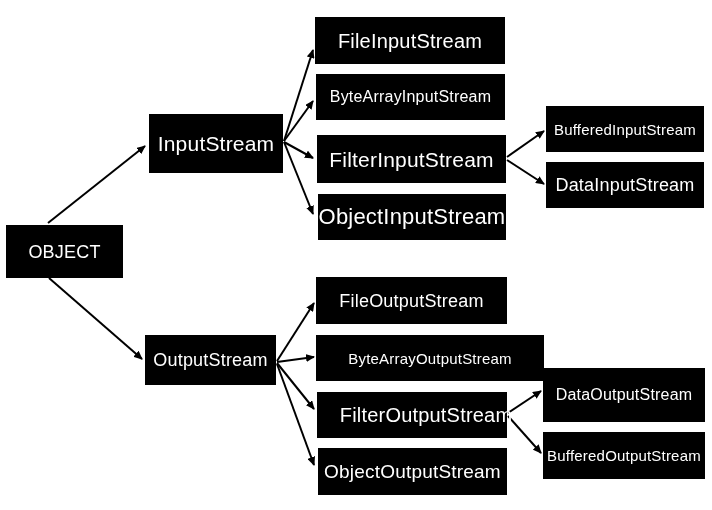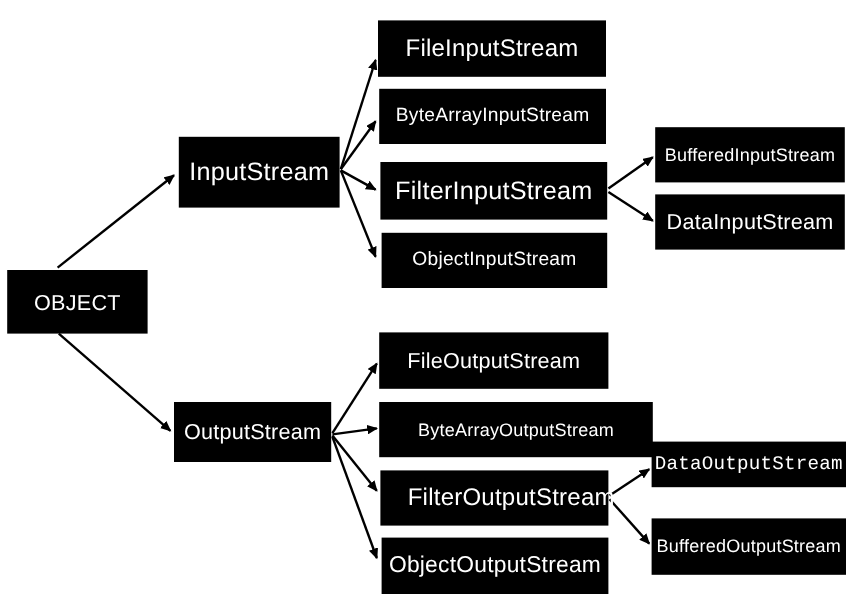--- a/index.html
+++ b/index.html
@@ -77,21 +77,21 @@
     </div>
     <div class="node" style="left: 315px; top: 17px; width: 190px; height: 47px; font-size: 20px; align-items: center;">
       <span>FileInputStream</span>
     </div>
     <div class="node" style="left: 316px; top: 74px; width: 189px; height: 46px; font-size: 16px;">
       <span>ByteArrayInputStream</span>
     </div>
     <div class="node" style="left: 317px; top: 135px; width: 189px; height: 48px; font-size: 21px;">
       <span>FilterInputStream</span>
     </div>
-    <div class="node" style="left: 318px; top: 194px; width: 188px; height: 46px; font-size: 16px;">
+    <div class="node" style="left: 318px; top: 194px; width: 188px; height: 46px; font-size: 22px;">
       <span>ObjectInputStream</span>
     </div>
     <div class="node" style="left: 546px; top: 106px; width: 158px; height: 46px; font-size: 15px;">
       <span>BufferedInputStream</span>
     </div>
     <div class="node" style="left: 546px; top: 162px; width: 158px; height: 46px; font-size: 18px;">
       <span>DataInputStream</span>
     </div>
     <div class="node" style="left: 145px; top: 335px; width: 131px; height: 50px; font-size: 18px;">
       <span>OutputStream</span>
@@ -101,19 +101,19 @@
     </div>
     <div class="node" style="left: 316px; top: 335px; width: 228px; height: 46px; font-size: 15px;">
       <span>ByteArrayOutputStream</span>
     </div>
     <div class="node" style="left: 317px; top: 392px; width: 190px; height: 46px; font-size: 20px; padding-left: 28px;">
       <span>FilterOutputStream</span>
     </div>
     <div class="node" style="left: 318px; top: 448px; width: 189px; height: 47px; font-size: 19px;">
       <span>ObjectOutputStream</span>
     </div>
-    <div class="node" style="left: 543px; top: 368px; width: 162px; height: 38px; font-size: 16px; font-family: Liberation Mono, monospace;">
+    <div class="node" style="left: 543px; top: 368px; width: 162px; height: 54px; font-size: 16px;">
       <span>DataOutputStream</span>
     </div>
     <div class="node" style="left: 543px; top: 432px; width: 162px; height: 47px; font-size: 15px;">
       <span>BufferedOutputStream</span>
     </div>
   </div>
 
 </body></html>

